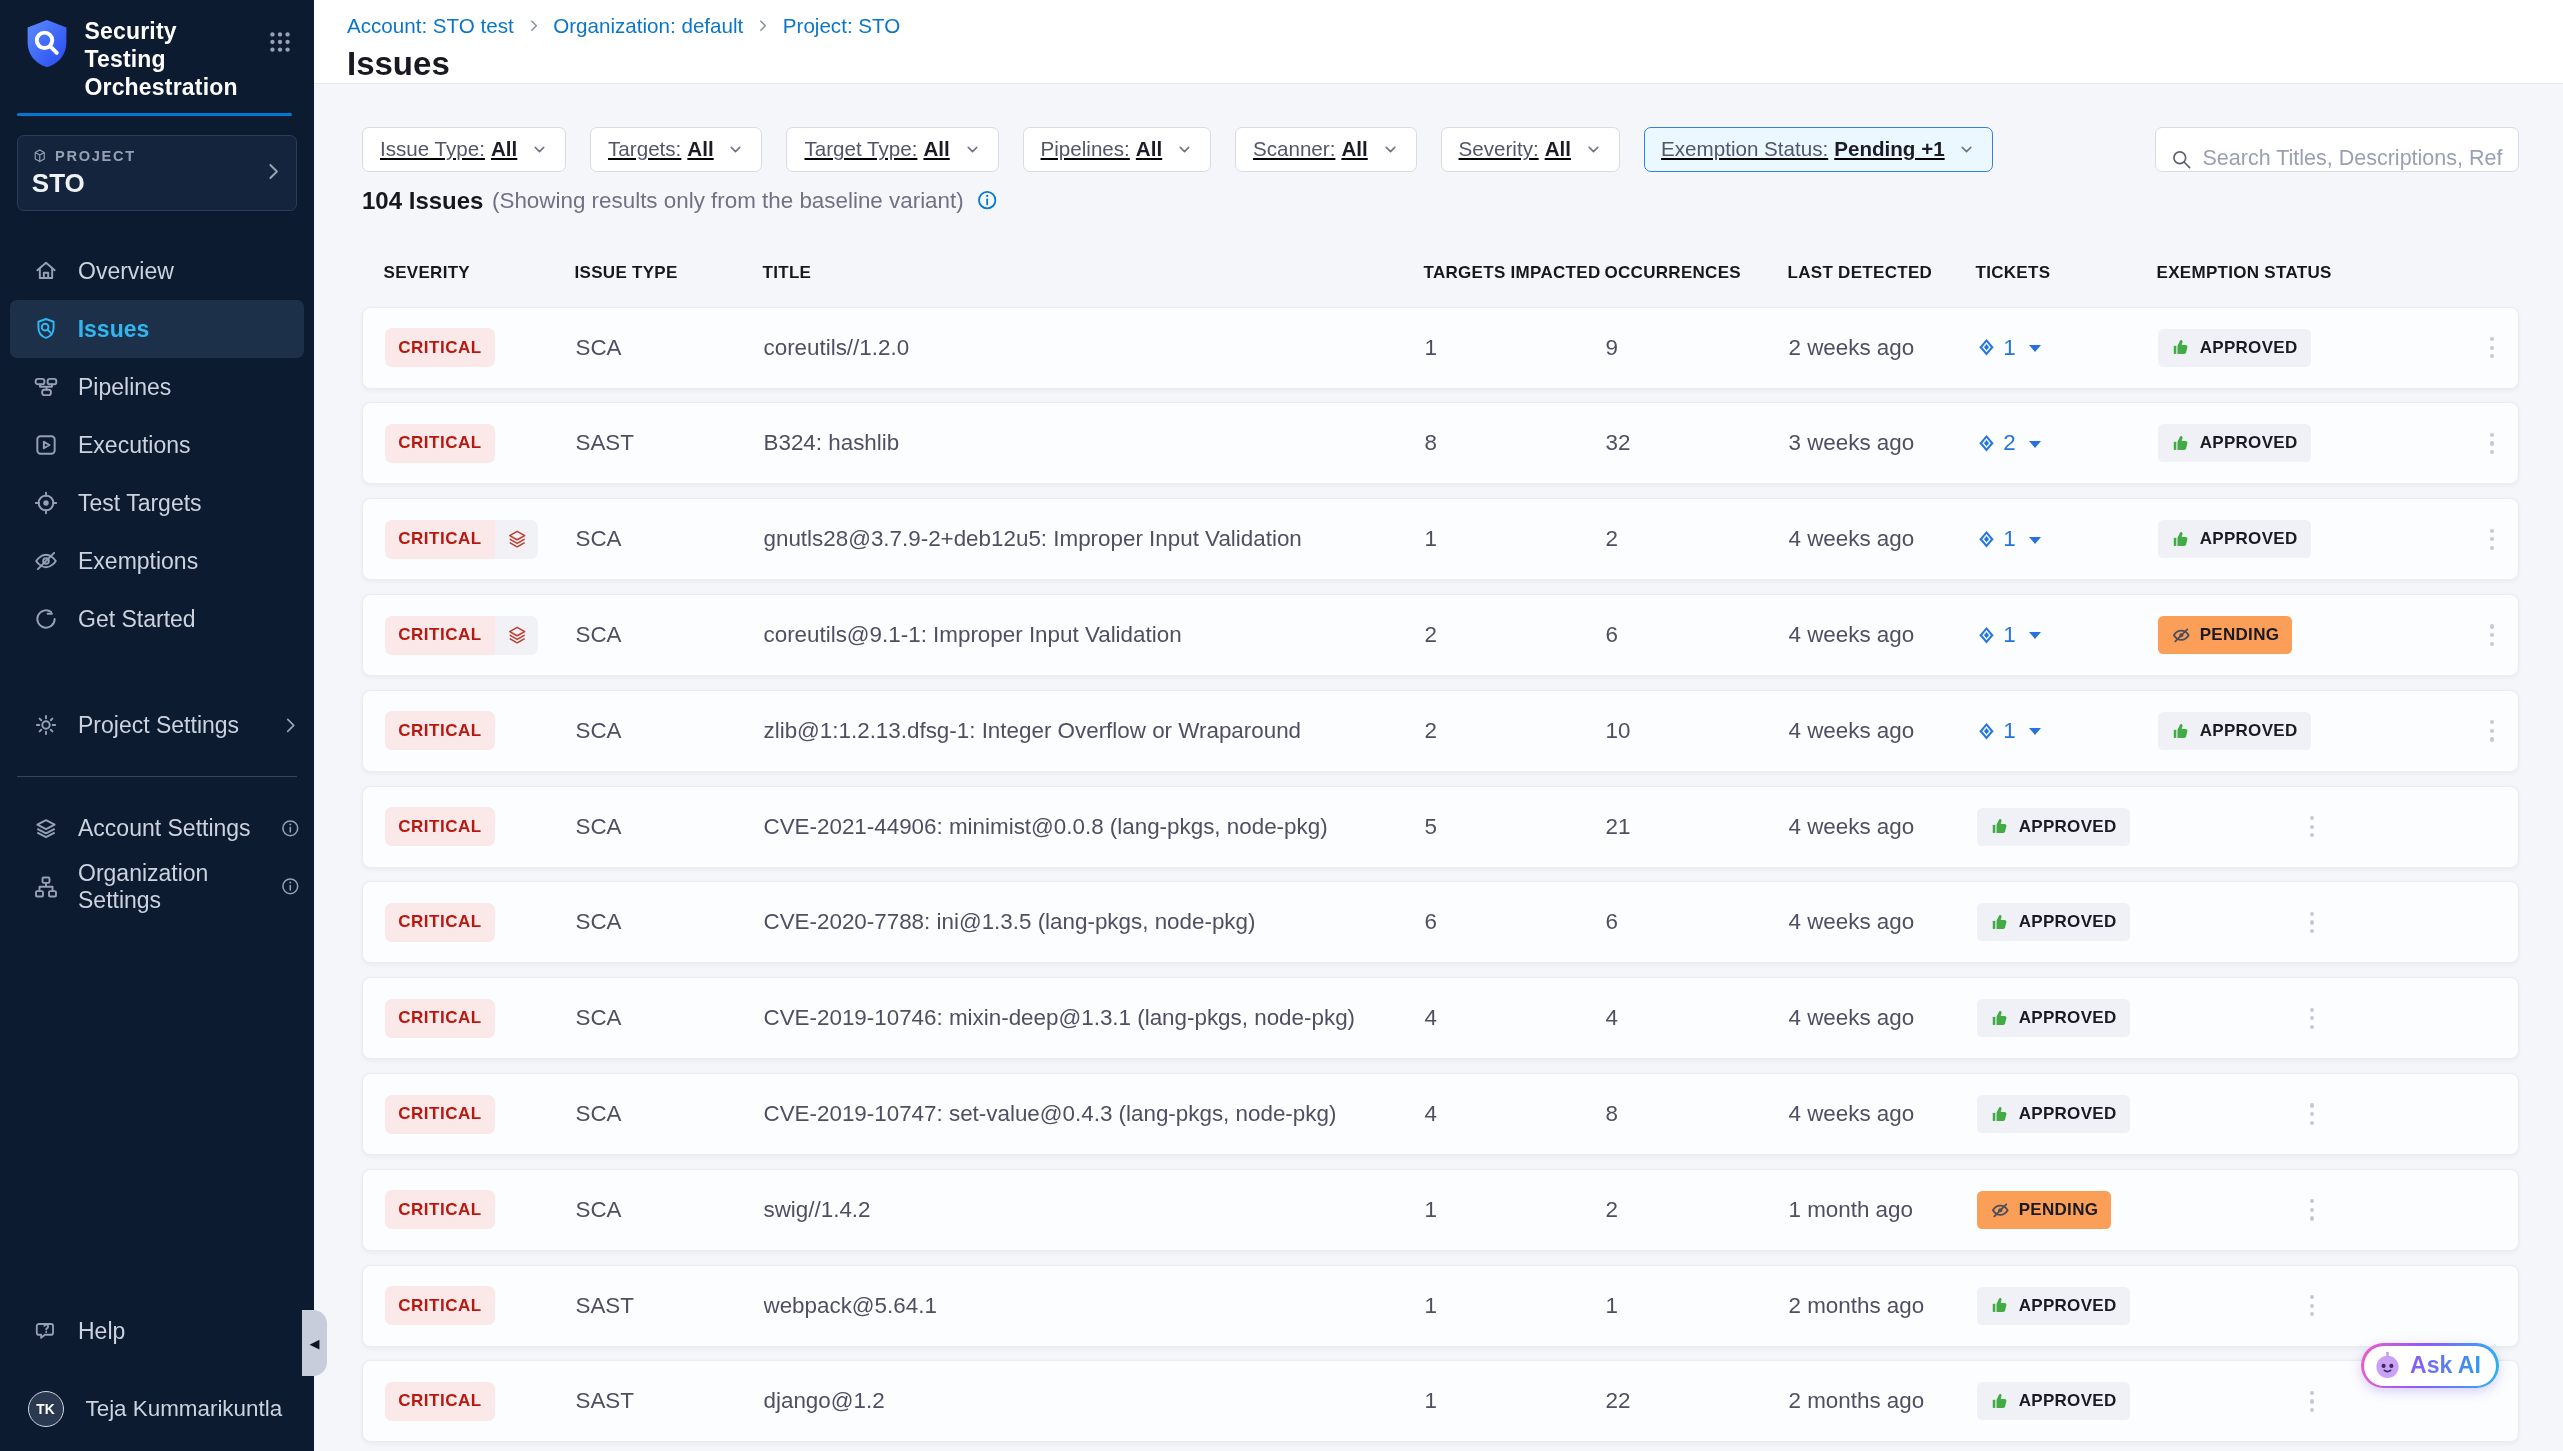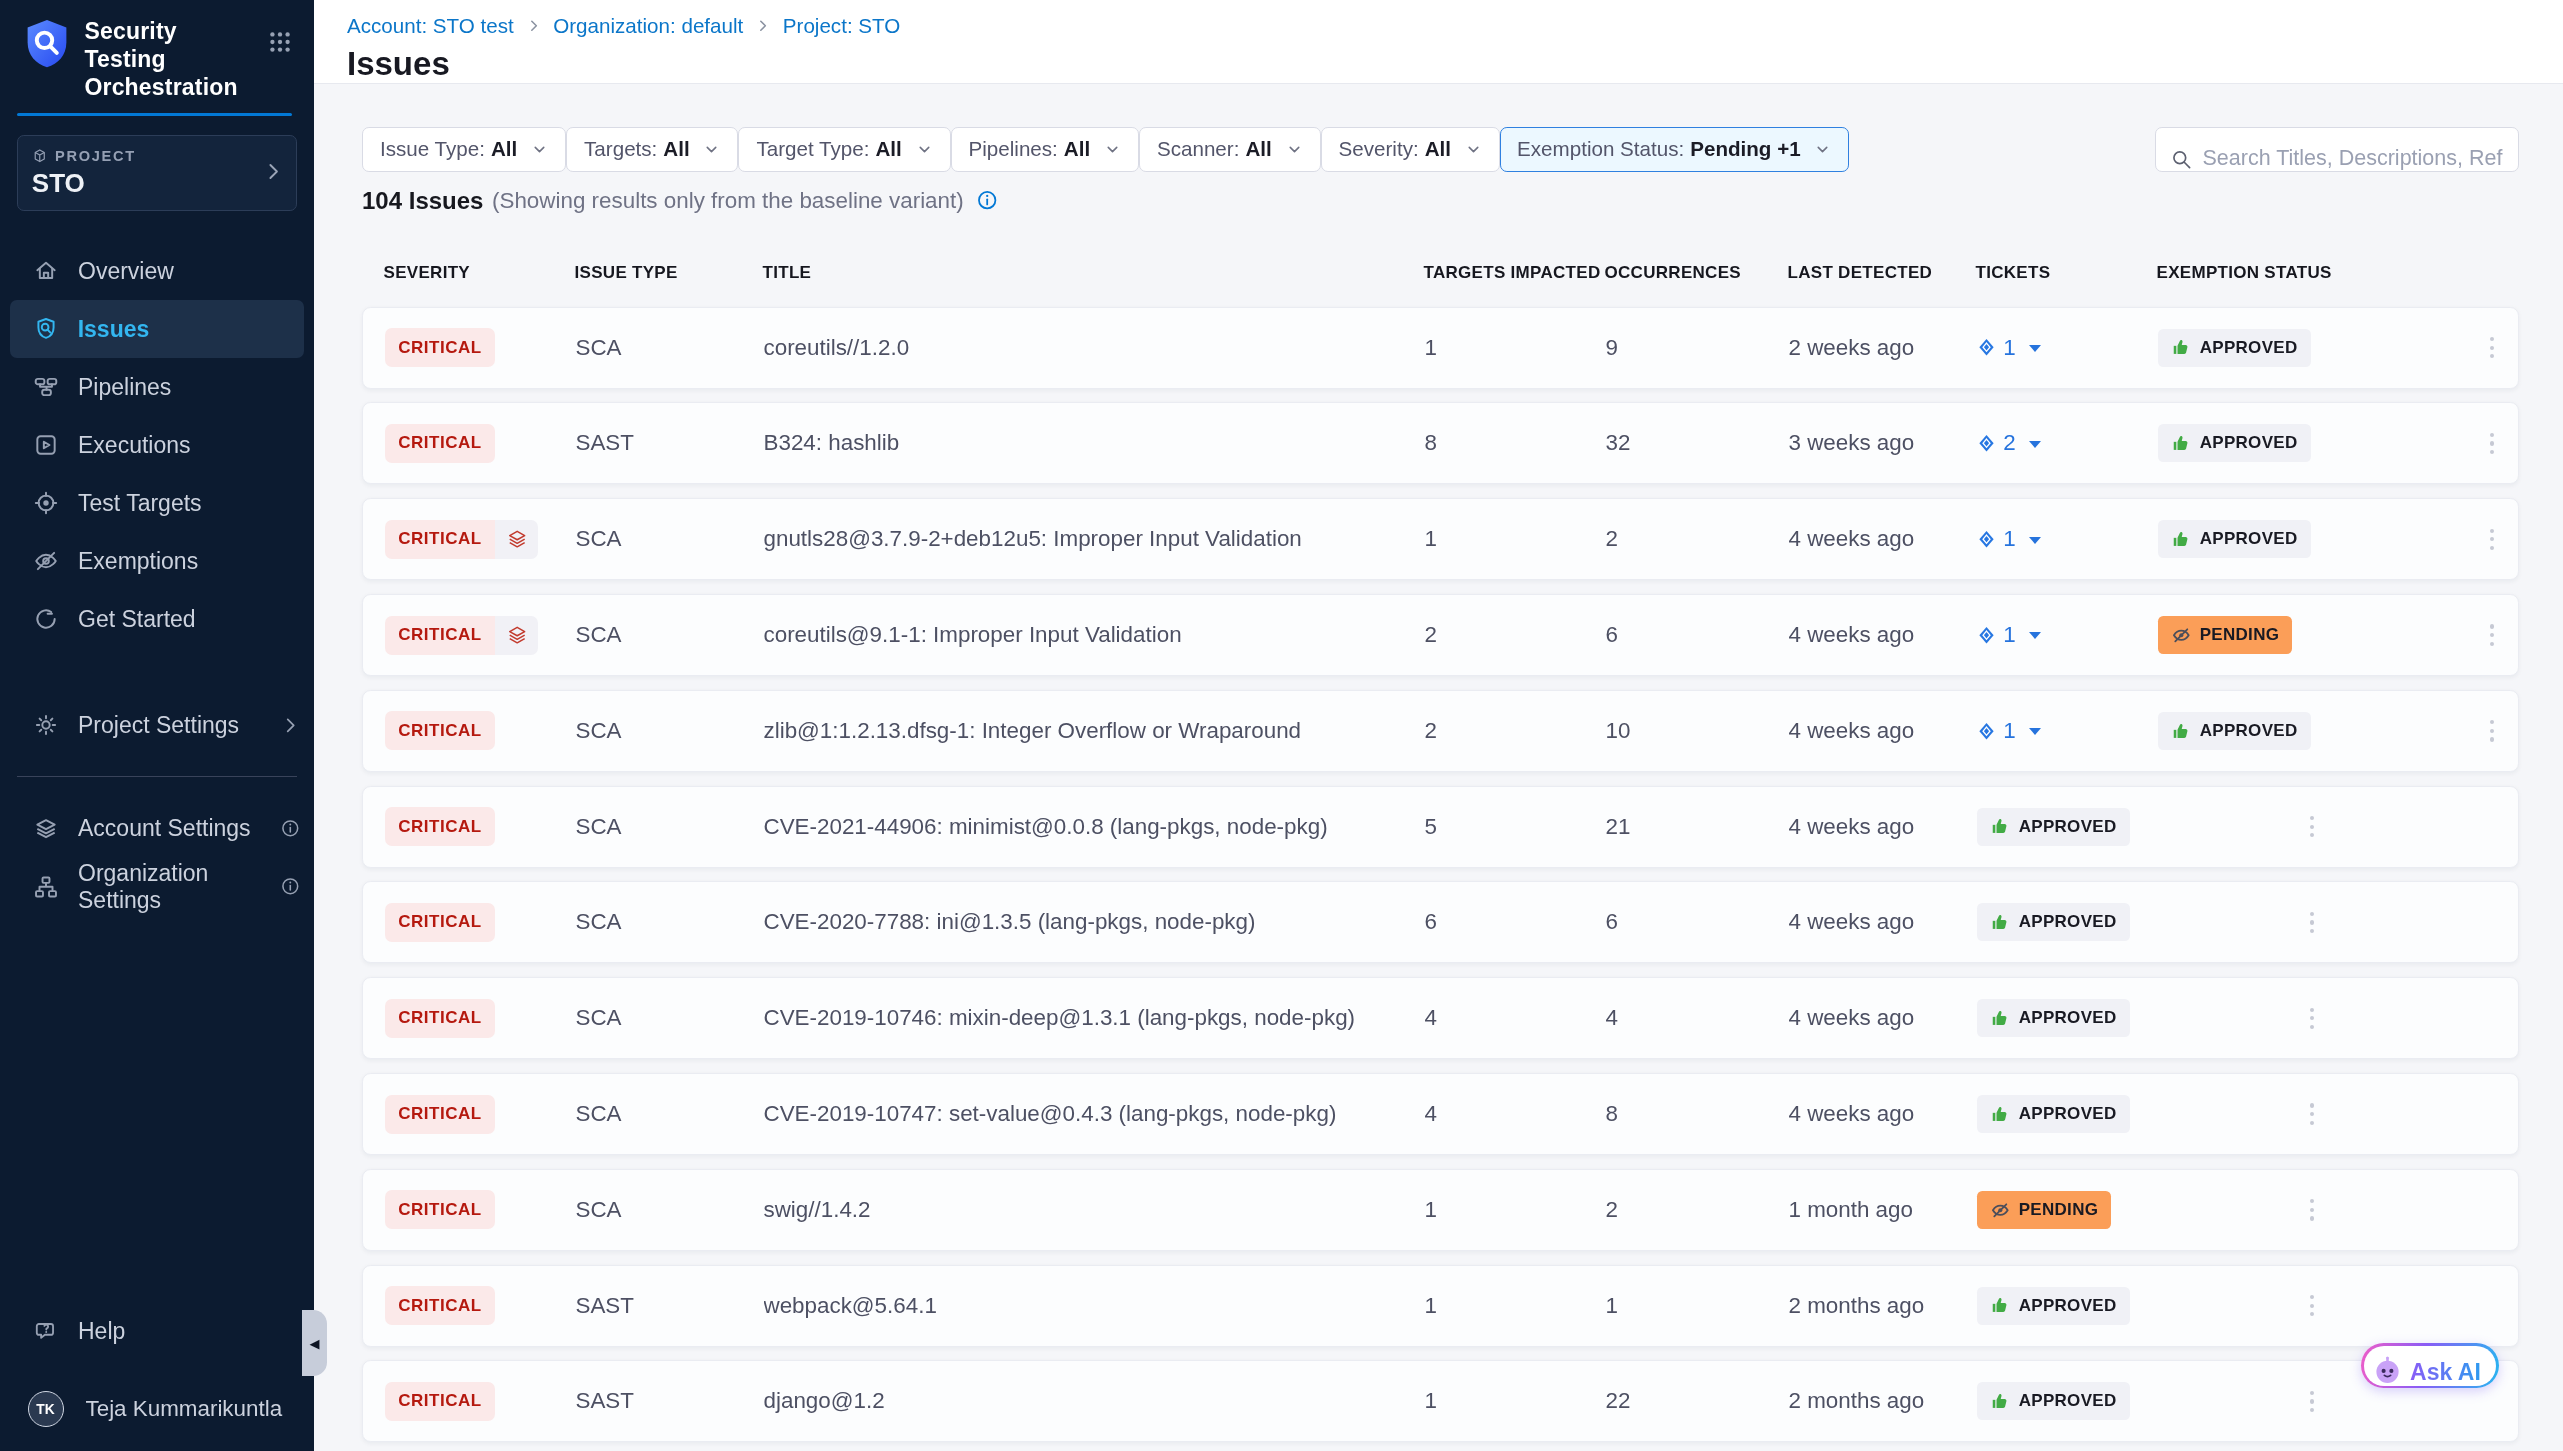--- a/index.html
+++ b/index.html
@@ -34,21 +34,21 @@
 
   
   .main { flex:1; display:flex; flex-direction:column; background:#f5f6f9; position:relative; }
   .topbar { height:97px; background:#fff; border-bottom:0.9px solid #e7e9ef; padding:13.8px 0 0 33px; }
   .breadcrumb { display:flex; align-items:center; gap:12px; font-size:20.6px; }
   .crumb-link { color:#0b76c9; cursor:pointer; }
   .crumb-sep { color:#8a92a1; display:flex; }
   .page-title { font-size:33px; font-weight:700; color:#181922; margin-top:6.9px; }
 
   .content { position:relative; flex:1; padding:43px 44px 0 48px; }
-  .filters { display:flex; align-items:flex-start; gap:0; }
+  .filters { display:flex; align-items:flex-start; gap:24px;text-decoration:underline; }
   .chip { height:45px; background:#fff; border:0.9px solid #d9dbe5; border-radius:6.9px; display:inline-flex; align-items:center; padding:0 17px; font-size:20.6px; cursor:pointer; white-space:nowrap; }
   .chip .lbl { color:#53556a; }
   .chip .val { color:#1b1c26; font-weight:700; margin-left:6px; }
   .chip .chev { width:17px; height:17px; color:#6f7283; margin-left:13.8px; }
   .chip.active { background:#ecf8ff; border:1.7px solid #2f80e0; padding:0 16.3px; }
 
   .search { position:absolute; top:43px; right:44px; width:364px; height:45px; background:#fff; border:0.9px solid #d9dbe5; border-radius:6.9px; display:flex; align-items:flex-end; gap:10.3px; padding:0 13.8px; }
   .search svg { color:#5c6070; flex:none; }
   .search input { border:none; outline:none; flex:1; font-size:21.5px; font-family:"Liberation Sans",sans-serif; color:#30323f; background:transparent; }
   .search input::placeholder { color:#9aa0b2; }
@@ -78,21 +78,21 @@
   .status .ic { display:none; }
   .status.approved { background:#f0f1f6; }
   .status.approved .ic-approved { display:flex; color:#42ab45; }
   .status.pending { background:#fb9e58; }
   .status.pending .ic-pending { display:flex; color:#4c4e5a; }
 
   .kebab { justify-self:center; display:flex; flex-direction:column; gap:4.3px; padding:6.9px; cursor:pointer; }
   .kebab i { width:4.3px; height:4.3px; border-radius:50%; background:#c6c9d4; }
 
   .ask-ai { position:absolute; left:2361px; top:1343px; padding:2.6px; border-radius:23px; background:linear-gradient(100deg,#ef5dc8,#8a5cf6 45%,#28b5f0); box-shadow:0 3.4px 12px rgba(120,90,240,.28); z-index:10; cursor:pointer; }
-  .ask-ai-inner { background:#fff; border-radius:20.6px; height:40px; display:flex; align-items:flex-end; gap:6.9px; padding:0 15.5px 0 8.6px; }
+  .ask-ai-inner { background:#fff; border-radius:20.6px; height:40px; display:flex; align-items:center; gap:6.9px; padding:0 15.5px 0 8.6px; }
   .ask-ai-label { font-size:23px; font-weight:700; background:linear-gradient(90deg,#8a5cf6,#2e9bf0); -webkit-background-clip:text; background-clip:text; color:transparent; }
 </style>
 </head>
 <body>
 
 <div id="app">
 
   <div class="sidebar">
     <div class="side-head">
       <svg class="logo-shield" viewBox="0 0 24 26">

